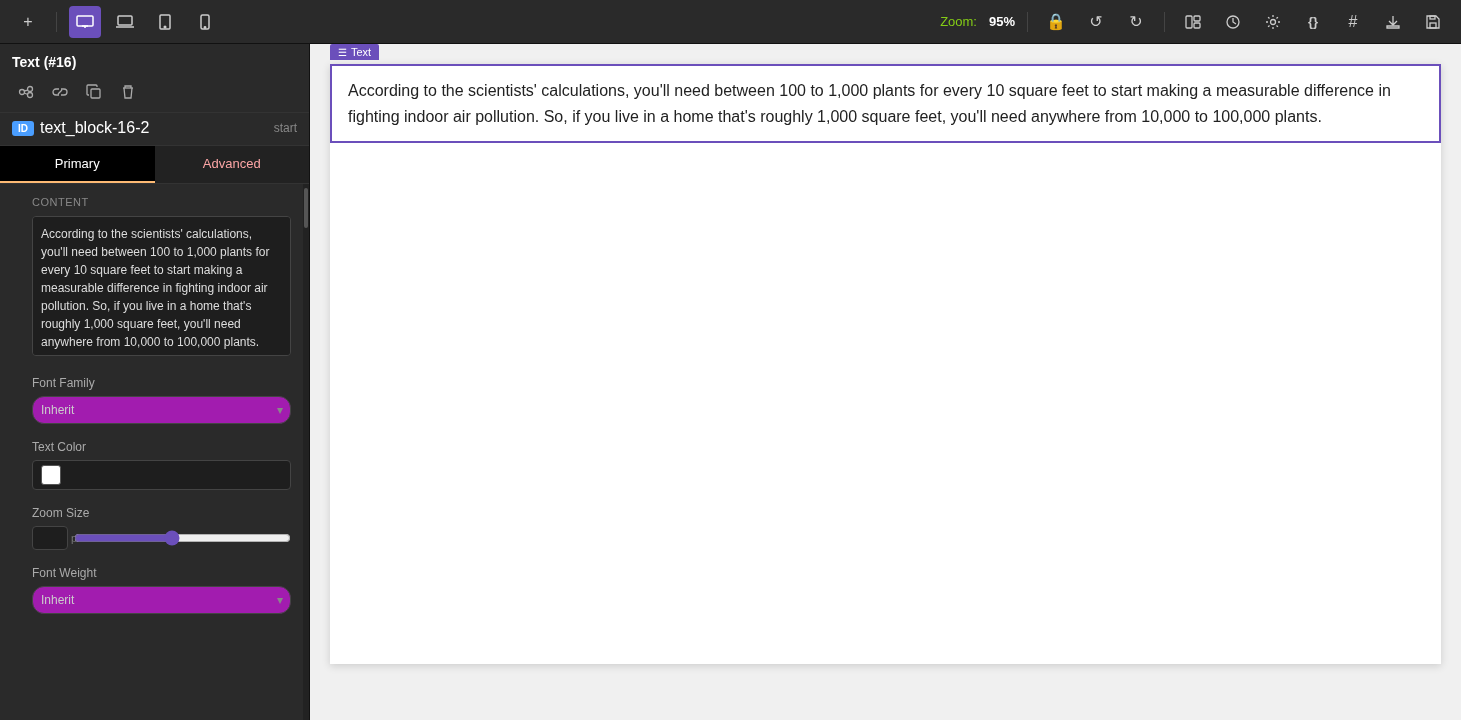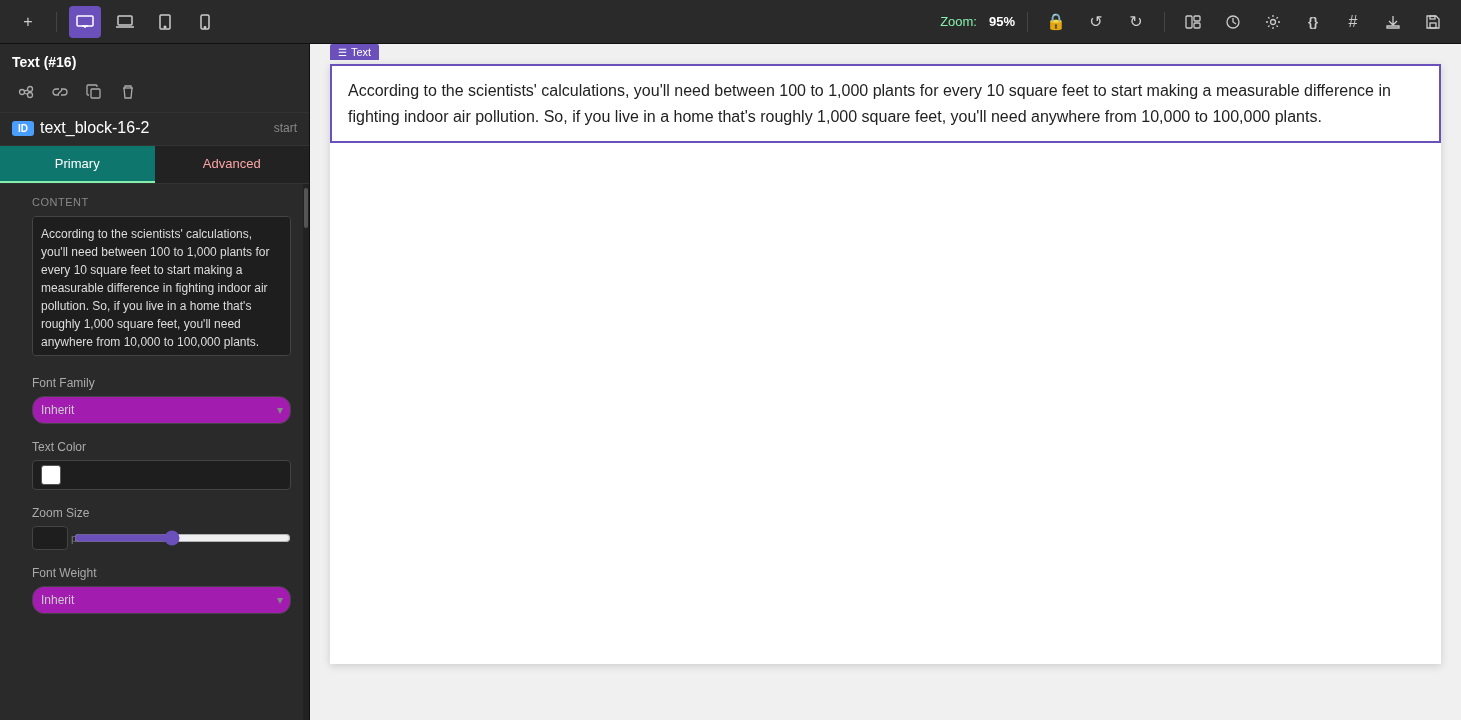--- a/index.html
+++ b/index.html
@@ -17,21 +17,21 @@
       border-bottom: 1px solid #111;
     }
     .toolbar-icon-btn {
       width: 32px; height: 32px;
       display: flex; align-items: center; justify-content: center;
       border-radius: 4px; cursor: pointer; color: #ccc; font-size: 16px;
       border: none; background: transparent;
     }
     .toolbar-icon-btn.active { background: #6b4fbb; color: #fff; }
     .toolbar-spacer { flex: 1; }
-    .zoom-label { color: #86efac; font-size: 13px; margin-right: 4px; }
+    .zoom-label { color: #84cc16; font-size: 13px; margin-right: 4px; }
     .zoom-value { color: #fff; font-size: 13px; font-weight: 600; }
     .toolbar-divider { width: 1px; height: 20px; background: #444; margin: 0 4px; }
 
     
     .main-area {
       display: flex;
       flex: 1;
       overflow: hidden;
     }
 
@@ -104,22 +104,22 @@
       text-align: center;
       padding: 10px 0;
       font-size: 13px;
       cursor: pointer;
       color: #fca5a5;
       border-bottom: 2px solid transparent;
       position: relative;
     }
     .sidebar-tab.active {
       color: #fff;
-      background: #0f766e;
-      border-bottom: 2px solid #86efac;
+      background: #000000;
+      border-bottom: 2px solid #fdba74;
     }
     .sidebar-tab:not(.active) {
       background: #222;
     }
 
     
     .sidebar-content {
       flex: 1;
       overflow-y: auto;
       padding: 12px;

